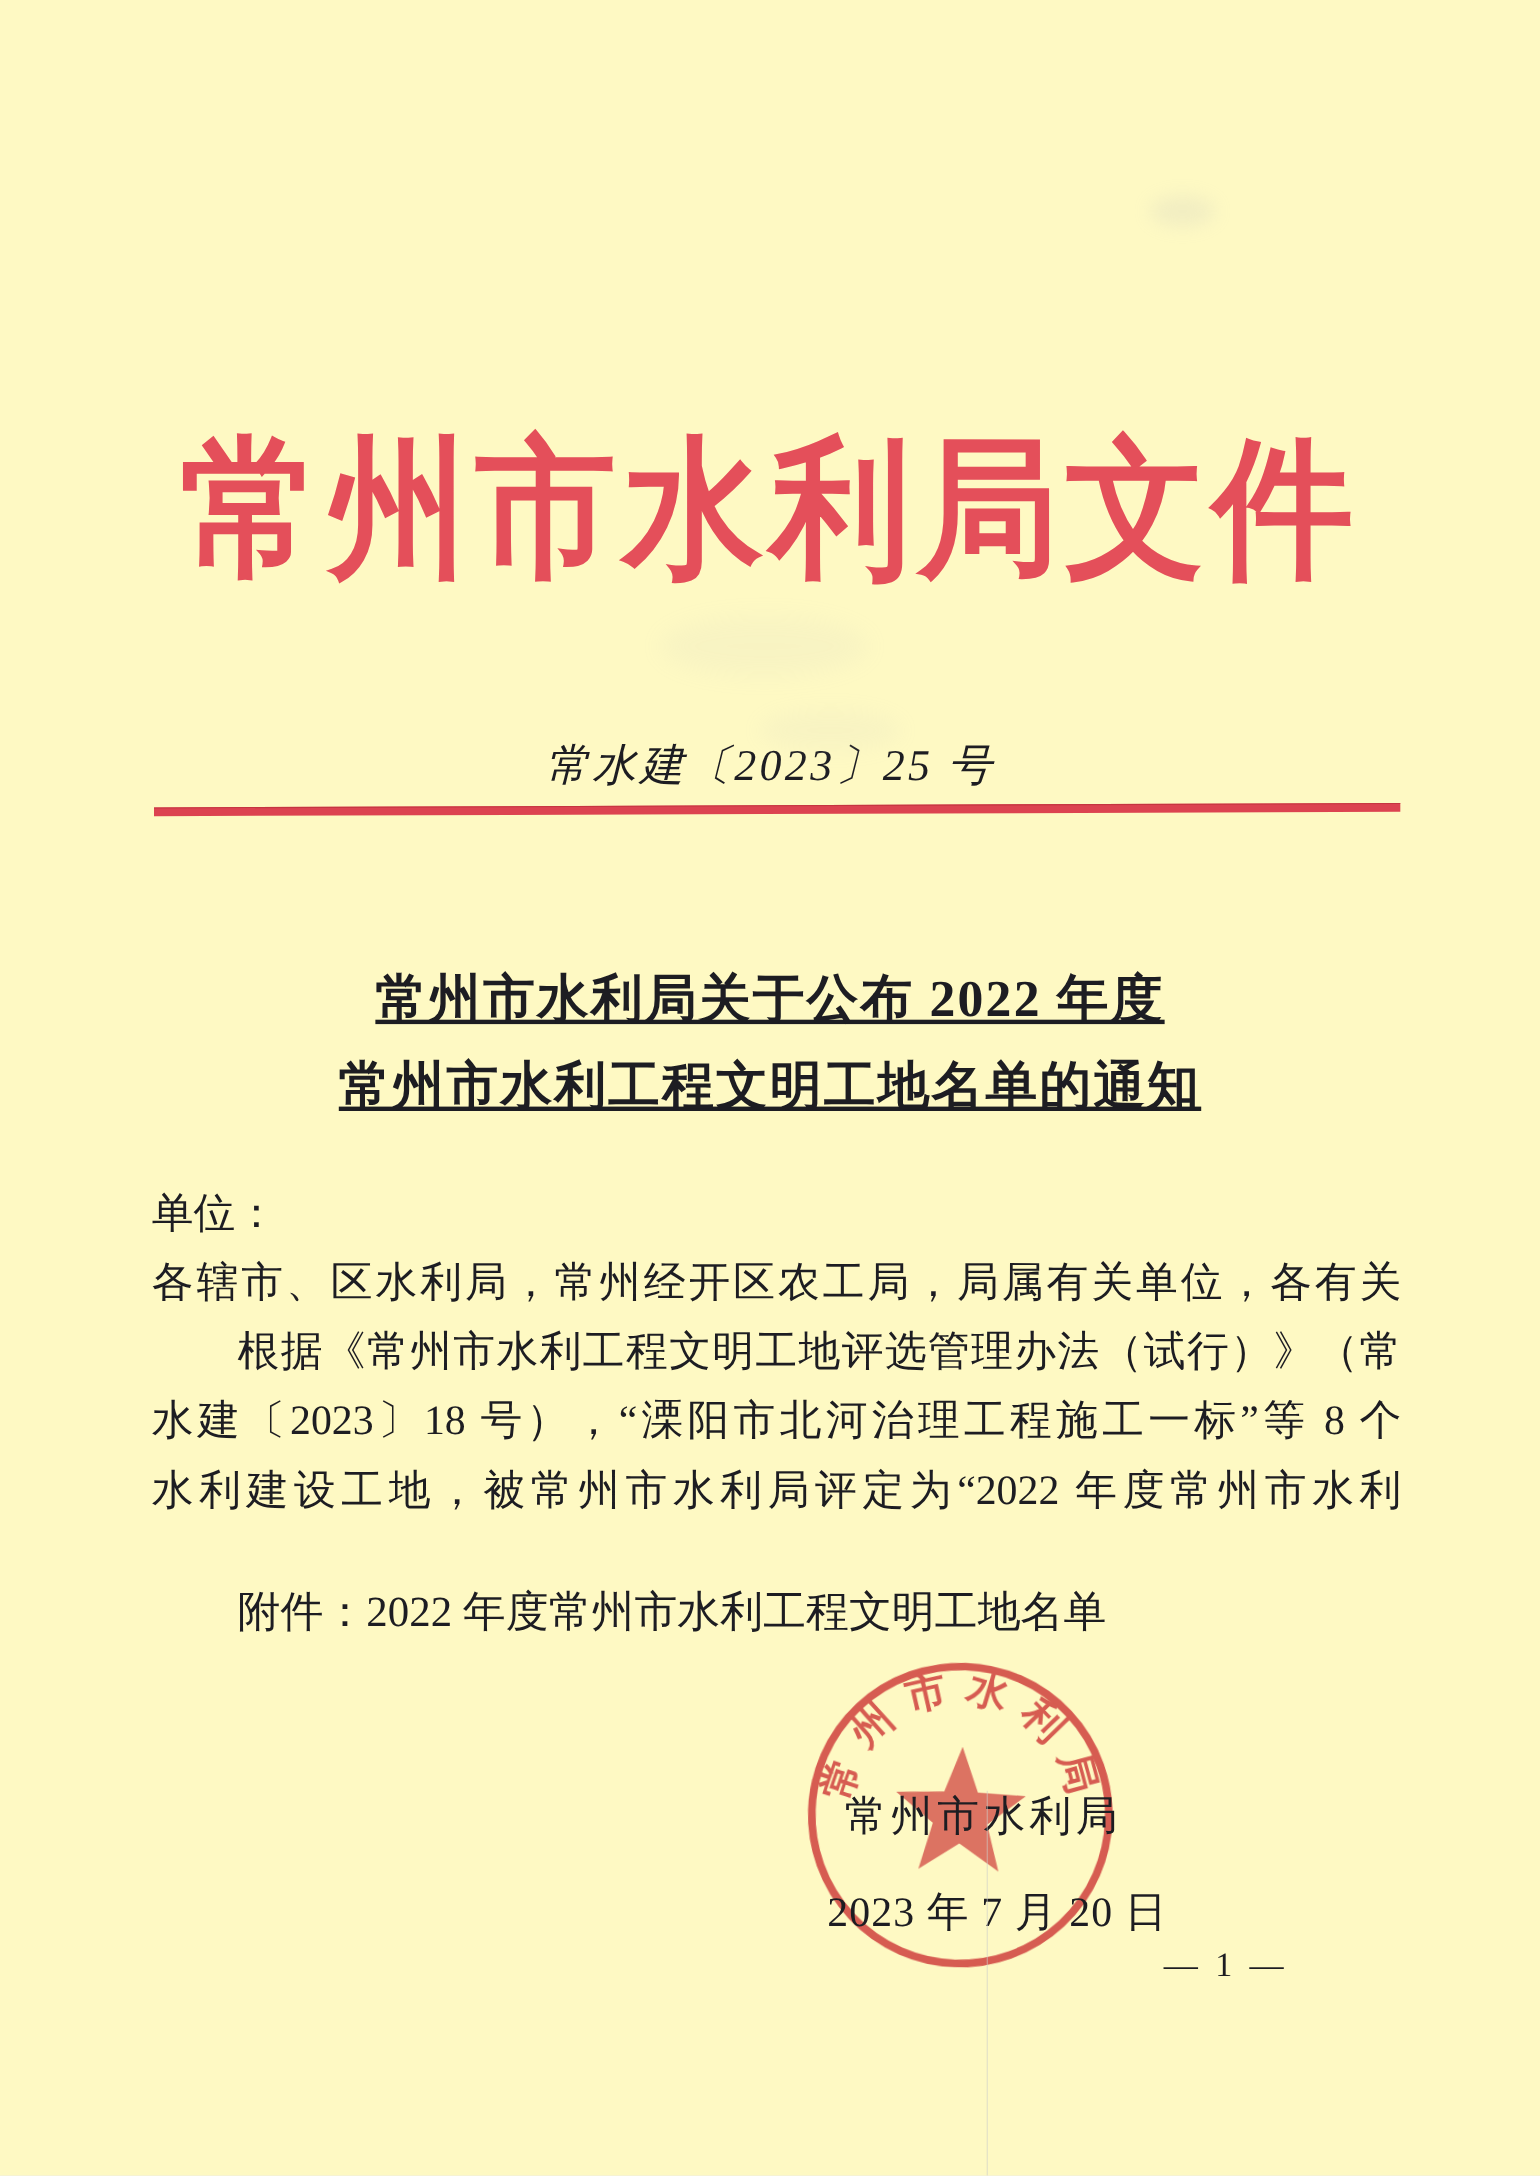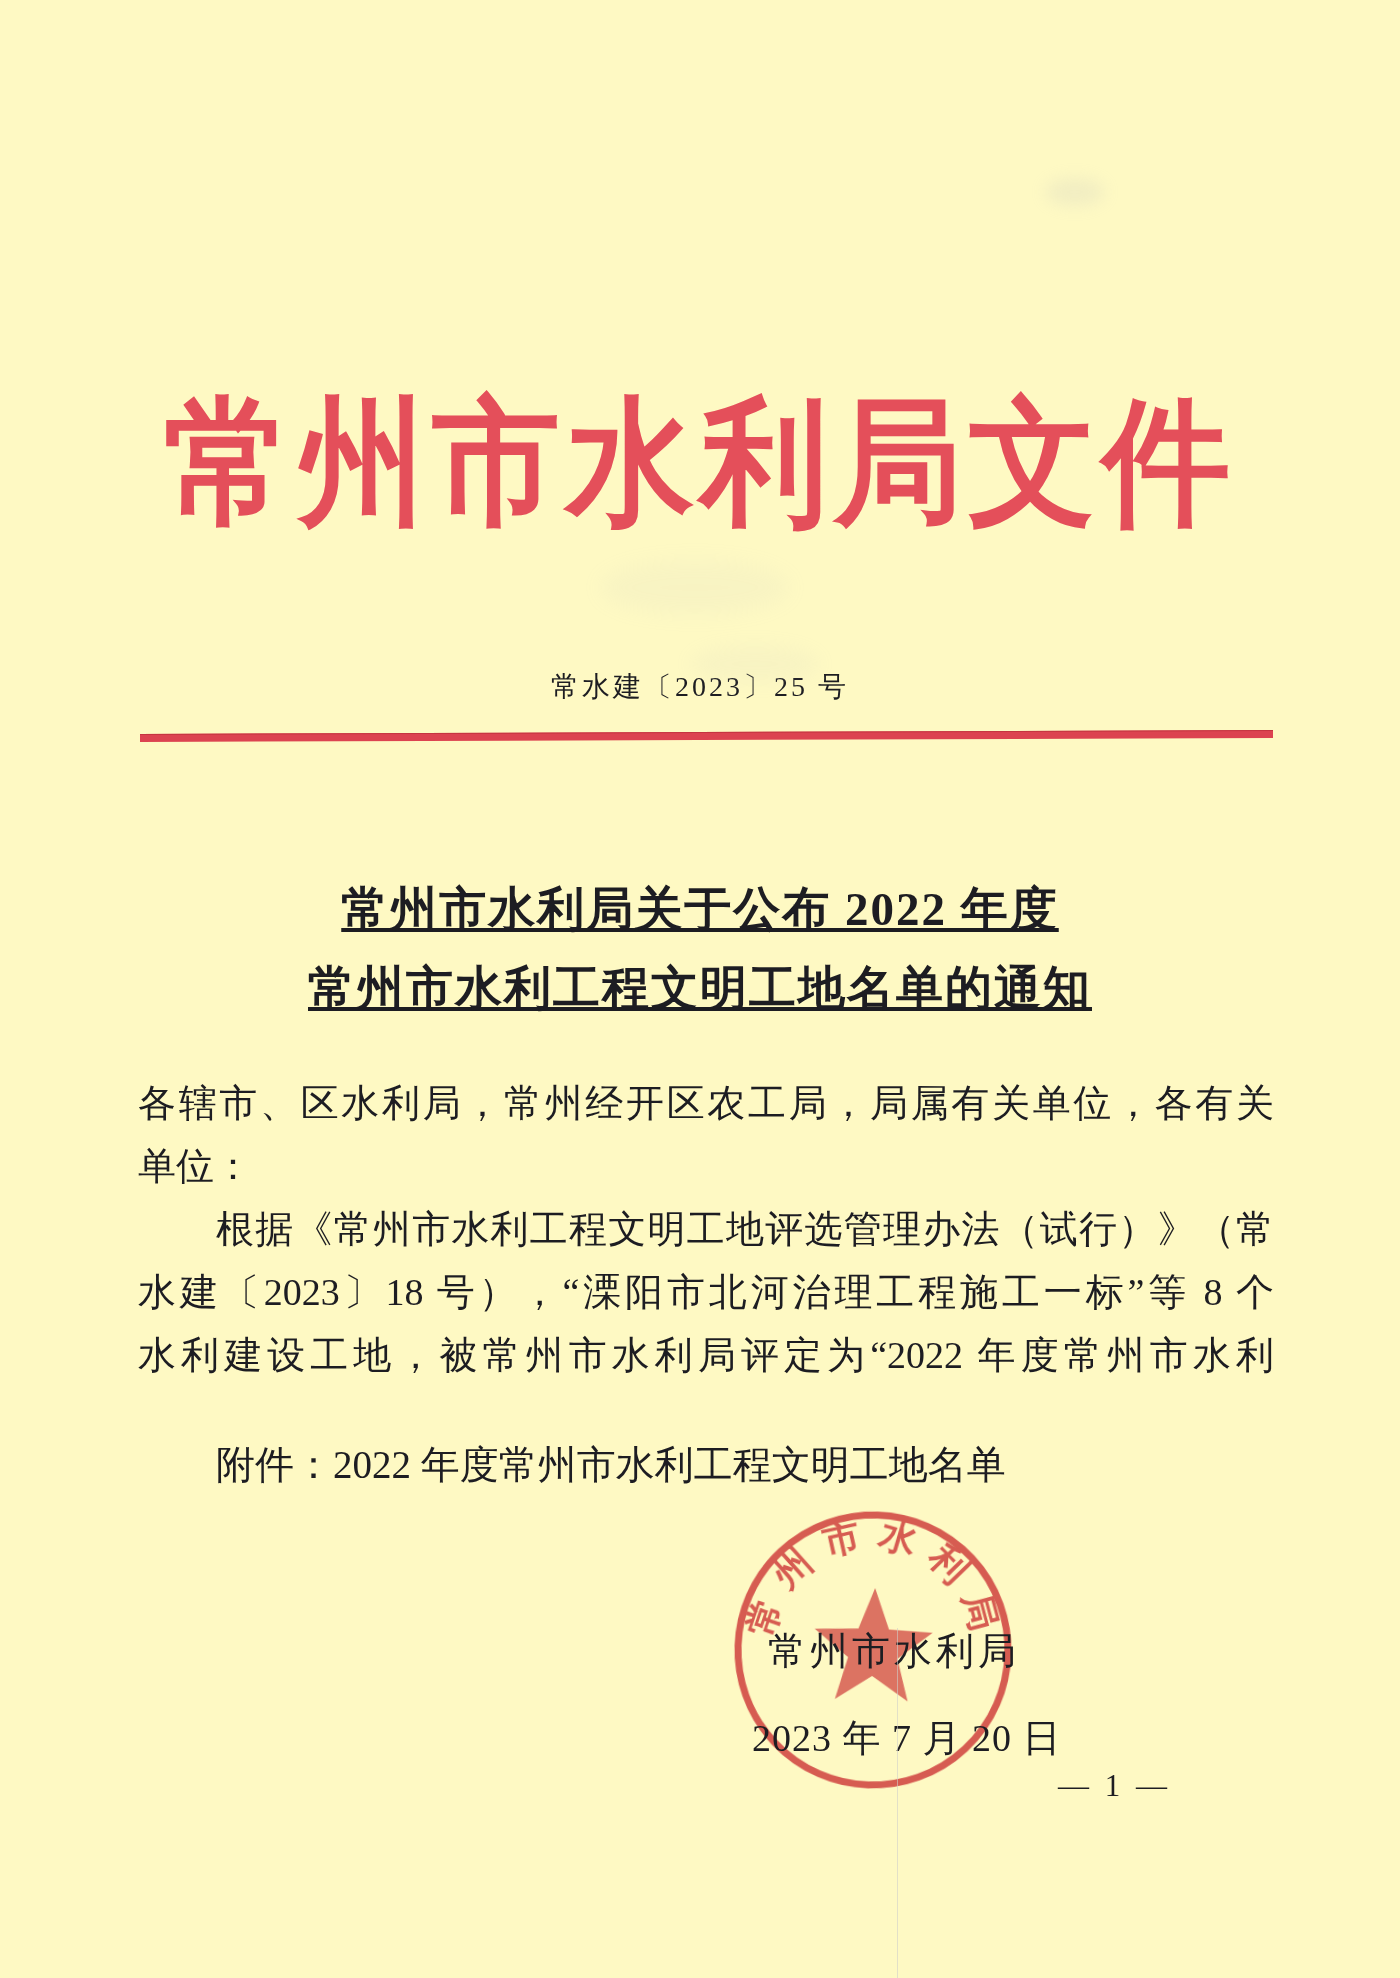--- a/index.html
+++ b/index.html
@@ -17,22 +17,23 @@
     text-align:center;
     font-size:128px;font-weight:bold;
     color:#e44f5a;
     letter-spacing:6px;
     transform:scaleY(1.08);
     white-space:nowrap;
   }
   .doc-number{
     position:absolute;left:0;top:668px;width:100%;
     text-align:center;
-    font-size:28px;
+    font-size:40px;
     letter-spacing:3px;
+    font-style:italic;
   }
   .red-rule{
     position:absolute;left:140px;top:732px;width:1133px;height:7px;
     background:#dc4350;
     border-top:1px solid #c43541;
     transform:rotate(-0.2deg);
   }
   .notice-title{
     position:absolute;left:0;top:870px;width:100%;
     text-align:center;
@@ -95,22 +96,22 @@
   <div class="doc-number">常水建〔2023〕25 号</div>
 
   <div class="red-rule"></div>
 
   <div class="notice-title">
     <div>常州市水利局关于公布 2022 年度</div>
     <div>常州市水利工程文明工地名单的通知</div>
   </div>
 
   <div class="body-text">
+    <div class="body-line end">单位：</div>
     <div class="body-line">各辖市、区水利局，常州经开区农工局，局属有关单位，各有关</div>
-    <div class="body-line end">单位：</div>
     <div class="body-line indent">根据《常州市水利工程文明工地评选管理办法（试行）》（常</div>
     <div class="body-line">水建〔2023〕18 号），“溧阳市北河治理工程施工一标”等 8 个</div>
     <div class="body-line">水利建设工地，被常州市水利局评定为“2022 年度常州市水利</div>
   </div>
 
   <div class="attachment-line">附件：2022 年度常州市水利工程文明工地名单</div>
 
   <svg class="seal" viewBox="0 0 300 300">
     <circle cx="150" cy="150" r="135" fill="none" stroke="#cf3a49" stroke-width="7"></circle>
     <path d="M150,88 L165.3,129 L209,130.8 L174.7,158 L186.4,200.2 L150,176 L113.6,200.2 L125.3,158 L91,130.8 L134.7,129 Z" fill="#cf3a49" opacity="0.85"></path>

